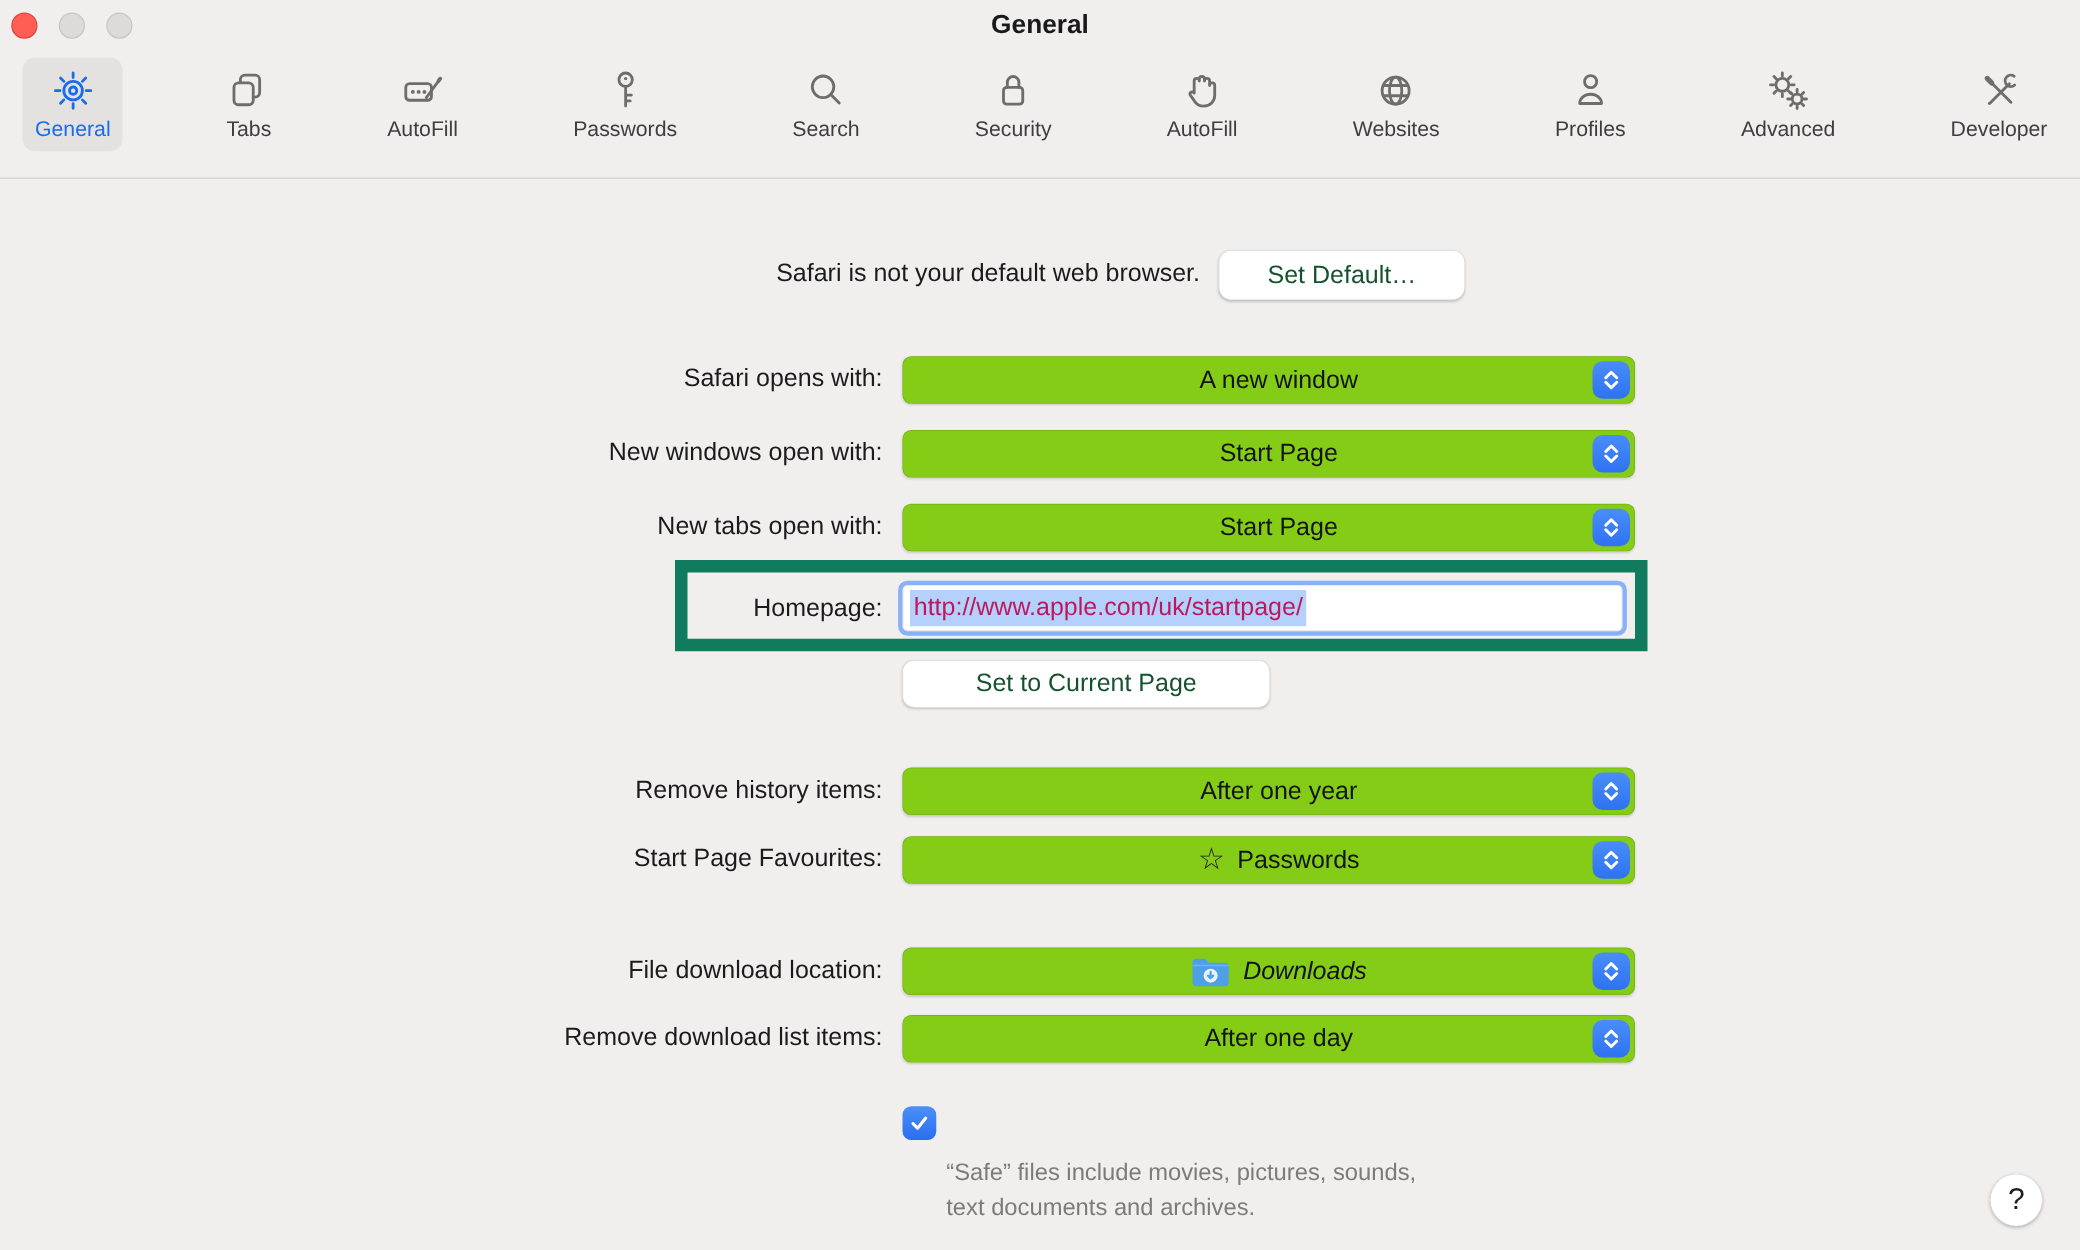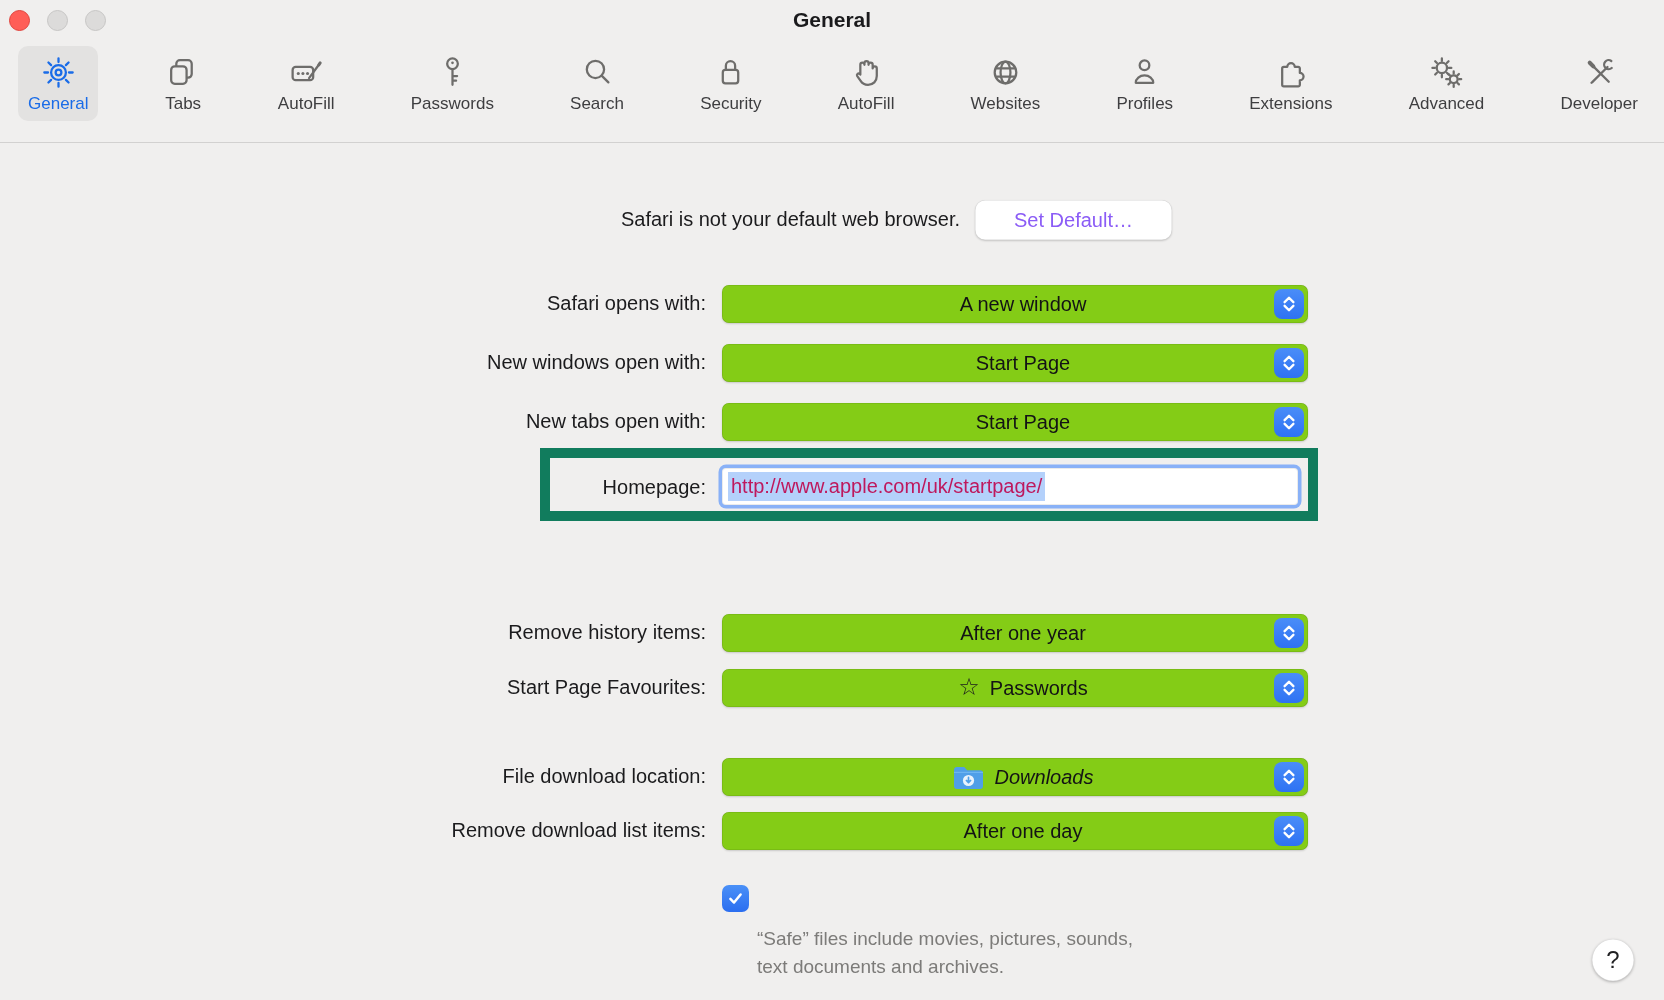--- a/index.html
+++ b/index.html
@@ -29,21 +29,21 @@
   .tb-item.selected .tb-icon svg{stroke:#1a6ce8;}
   
   .lbl{position:absolute;right:958px;font-size:20px;color:#1b1b1d;white-space:nowrap;}
   .dropdown{position:absolute;left:722px;width:586px;height:38px;background:#84cc16;
     border-radius:7px;box-sizing:border-box;display:flex;align-items:center;
     padding-left:16px;font-size:20px;color:#131315;
     box-shadow:inset 0 0 0 0.5px rgba(0,0,0,.16), 0 1px 2px rgba(0,0,0,.16);justify-content:center;}
   .stepper{position:absolute;right:4px;top:4px;width:30px;height:30px;border-radius:8px;
     background:linear-gradient(#4a8df8,#2e72f3);display:flex;align-items:center;justify-content:center;}
   .btn{position:absolute;background:#fff;border-radius:10px;box-sizing:border-box;
-    display:flex;align-items:center;justify-content:center;font-size:20px;color:#8b5cf6;
+    display:flex;align-items:center;justify-content:center;font-size:20px;color:#14532d;
     box-shadow:inset 0 0 0 0.5px rgba(0,0,0,.16), 0 1px 2px rgba(0,0,0,.18);}
   .annotation{position:absolute;left:540px;top:448px;width:778px;height:73px;
     box-sizing:border-box;border:10px solid #117c5d;}
   .homepage-field{position:absolute;left:722px;top:468px;width:576px;height:37px;
     box-sizing:border-box;background:#fff;border-radius:4px;display:flex;align-items:center;
     padding-left:6px;box-shadow:0 0 0 3.5px rgba(103,156,250,.75), inset 0 0 0 1px rgba(0,0,0,.08);}
   .sel-text{background:#b4d1fb;font-size:20px;color:#be185d;padding:3px 3px;white-space:nowrap;}
   .checkbox{position:absolute;left:722px;top:885px;width:27px;height:27px;border-radius:7px;
     background:linear-gradient(#4a90f7,#2b6ef0);display:flex;align-items:center;justify-content:center;}
   .chk-label{position:absolute;left:762px;top:888px;font-size:20.5px;color:#161618;white-space:nowrap;}
@@ -156,28 +156,20 @@
     <div class="tb-item">
       <span class="tb-icon">
         <svg viewBox="0 0 36 36">
             <circle cx="18" cy="11" r="4.7"></circle>
             <path d="M9.5 28a8.5 7.2 0 0 1 17 0z"></path>
           </svg>
       </span>
       <span class="tb-label">Profiles</span>
     </div>
 
-    <div class="tb-item">
-      <span class="tb-icon">
-        <svg viewBox="0 0 36 36">
-            <path d="M11.5 12.5h3.4a3.6 3.6 0 0 1 7.2 0h3.4a1.6 1.6 0 0 1 1.6 1.6v4.3a3.6 3.6 0 0 1 0 7.2v4.3a1.6 1.6 0 0 1-1.6 1.6H11.5a1.6 1.6 0 0 1-1.6-1.6V14.1a1.6 1.6 0 0 1 1.6-1.6z"></path>
-          </svg>
-      </span>
-      <span class="tb-label">Extensions</span>
-    </div>
 
     <div class="tb-item">
       <span class="tb-icon">
         <svg viewBox="0 0 36 36" stroke-width="2">
           <circle cx="13.5" cy="13.5" r="5"></circle>
           <path d="M20.3 13.5h2.4M18.3 18.3l1.7 1.7M13.5 20.3v2.4M8.7 18.3 7 20M6.7 13.5H4.3M8.7 8.7 7 7M13.5 6.7V4.3M18.3 8.7 20 7"></path>
           <circle cx="25" cy="24.5" r="3.8"></circle>
           <path d="M30.3 24.5h2M28.7 28.2l1.4 1.4M25 30v2M21.3 28.2l-1.4 1.4M19.7 24.5h-2M21.3 20.8l-1.4-1.4M25 19v-2M28.7 20.8l1.4-1.4"></path>
         </svg>
       </span>
@@ -231,20 +223,21 @@
         </svg>
     </span>
   </div>
 
   <div class="annotation"></div>
   <div class="lbl" style="top:476px;">Homepage:</div>
   <div class="homepage-field">
     <span class="sel-text">http://www.apple.com/uk/startpage/</span>
   </div>
 
+  <div class="btn" style="left:722px;top:528px;width:294px;height:38px;border-radius:9px;">Set to Current Page</div>
 
   <div class="lbl" style="top:621px;">Remove history items:</div>
   <div class="dropdown" style="top:614px;">
     <span>After one year</span>
     <span class="stepper">
       <svg width="22" height="22" viewBox="0 0 30 30" fill="none" stroke="#fff" stroke-width="3.2" stroke-linecap="round" stroke-linejoin="round">
           <path d="M9 12.5 15 6.5l6 6M9 17.5l6 6 6-6"></path>
         </svg>
     </span>
   </div>

